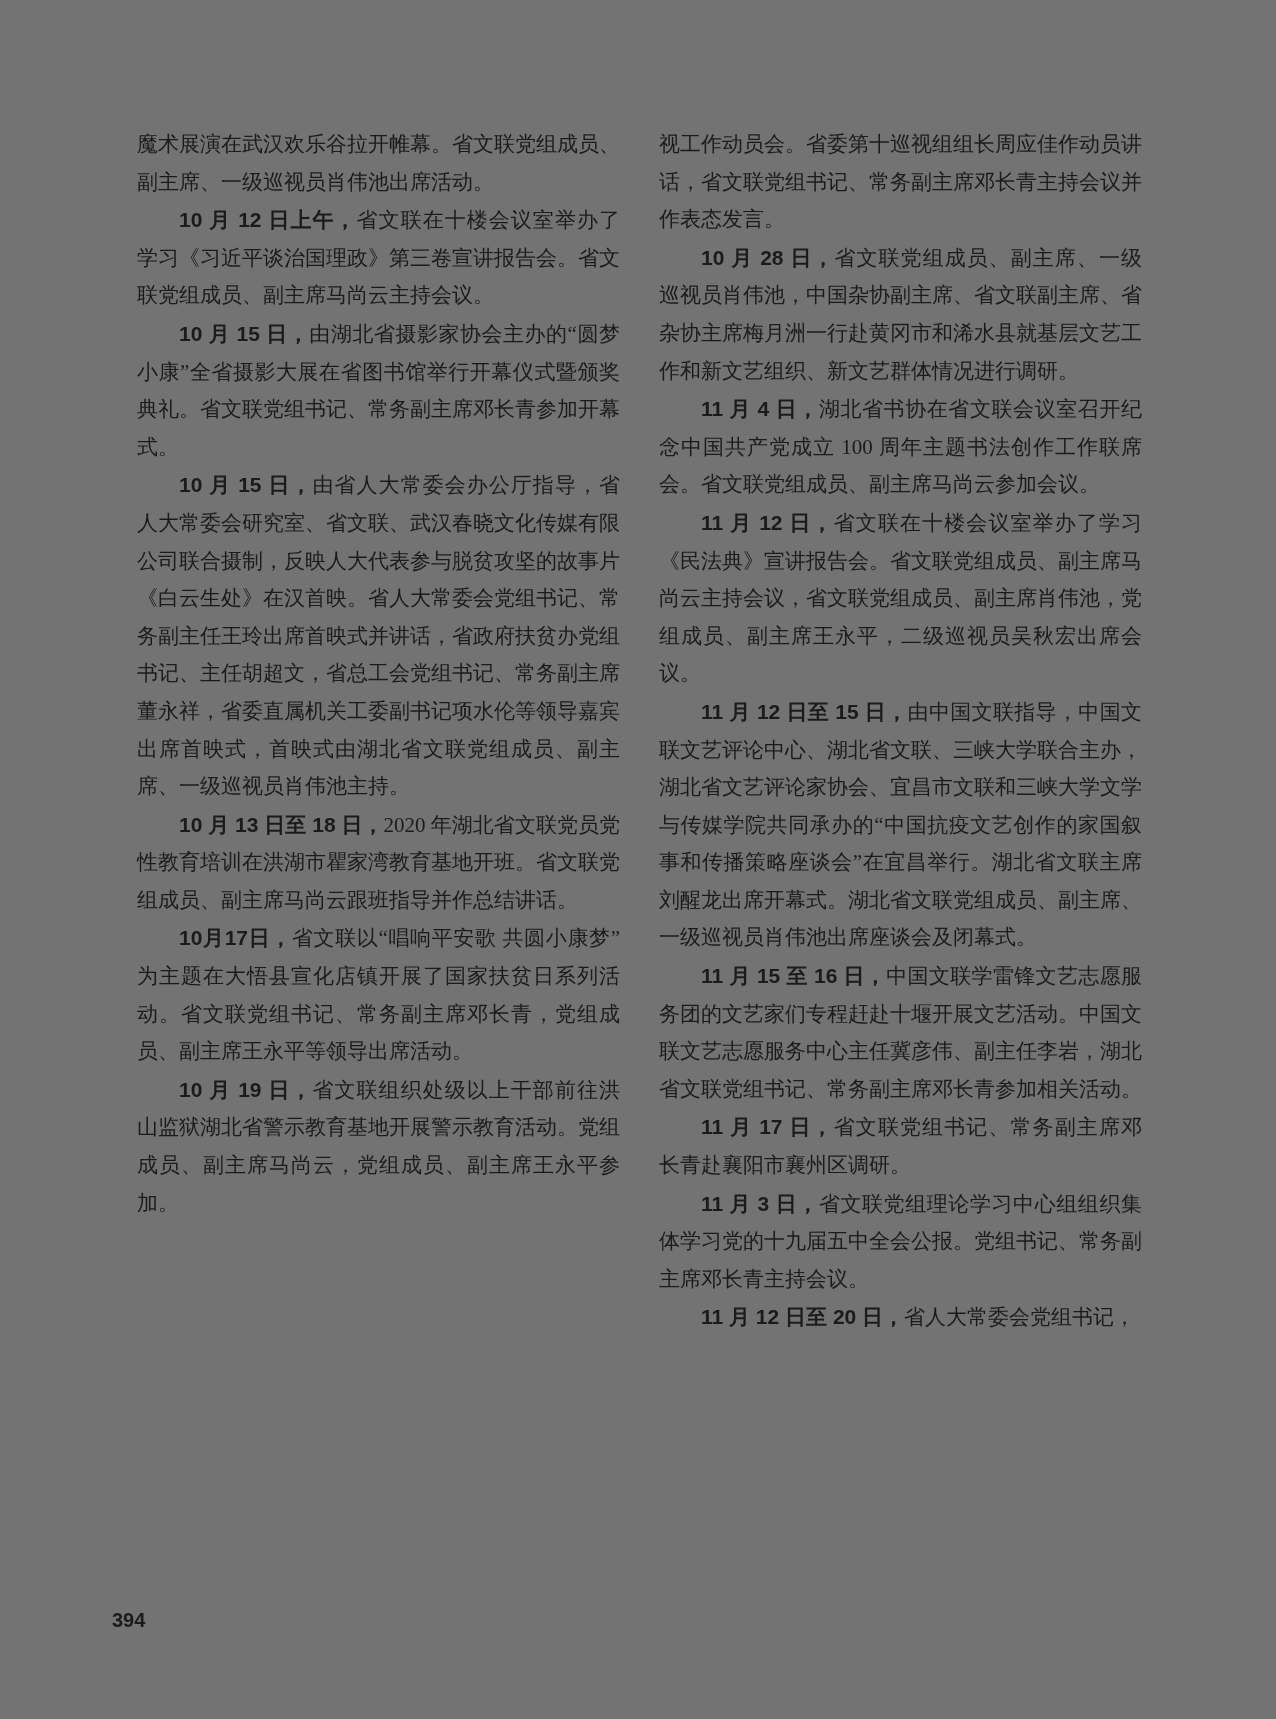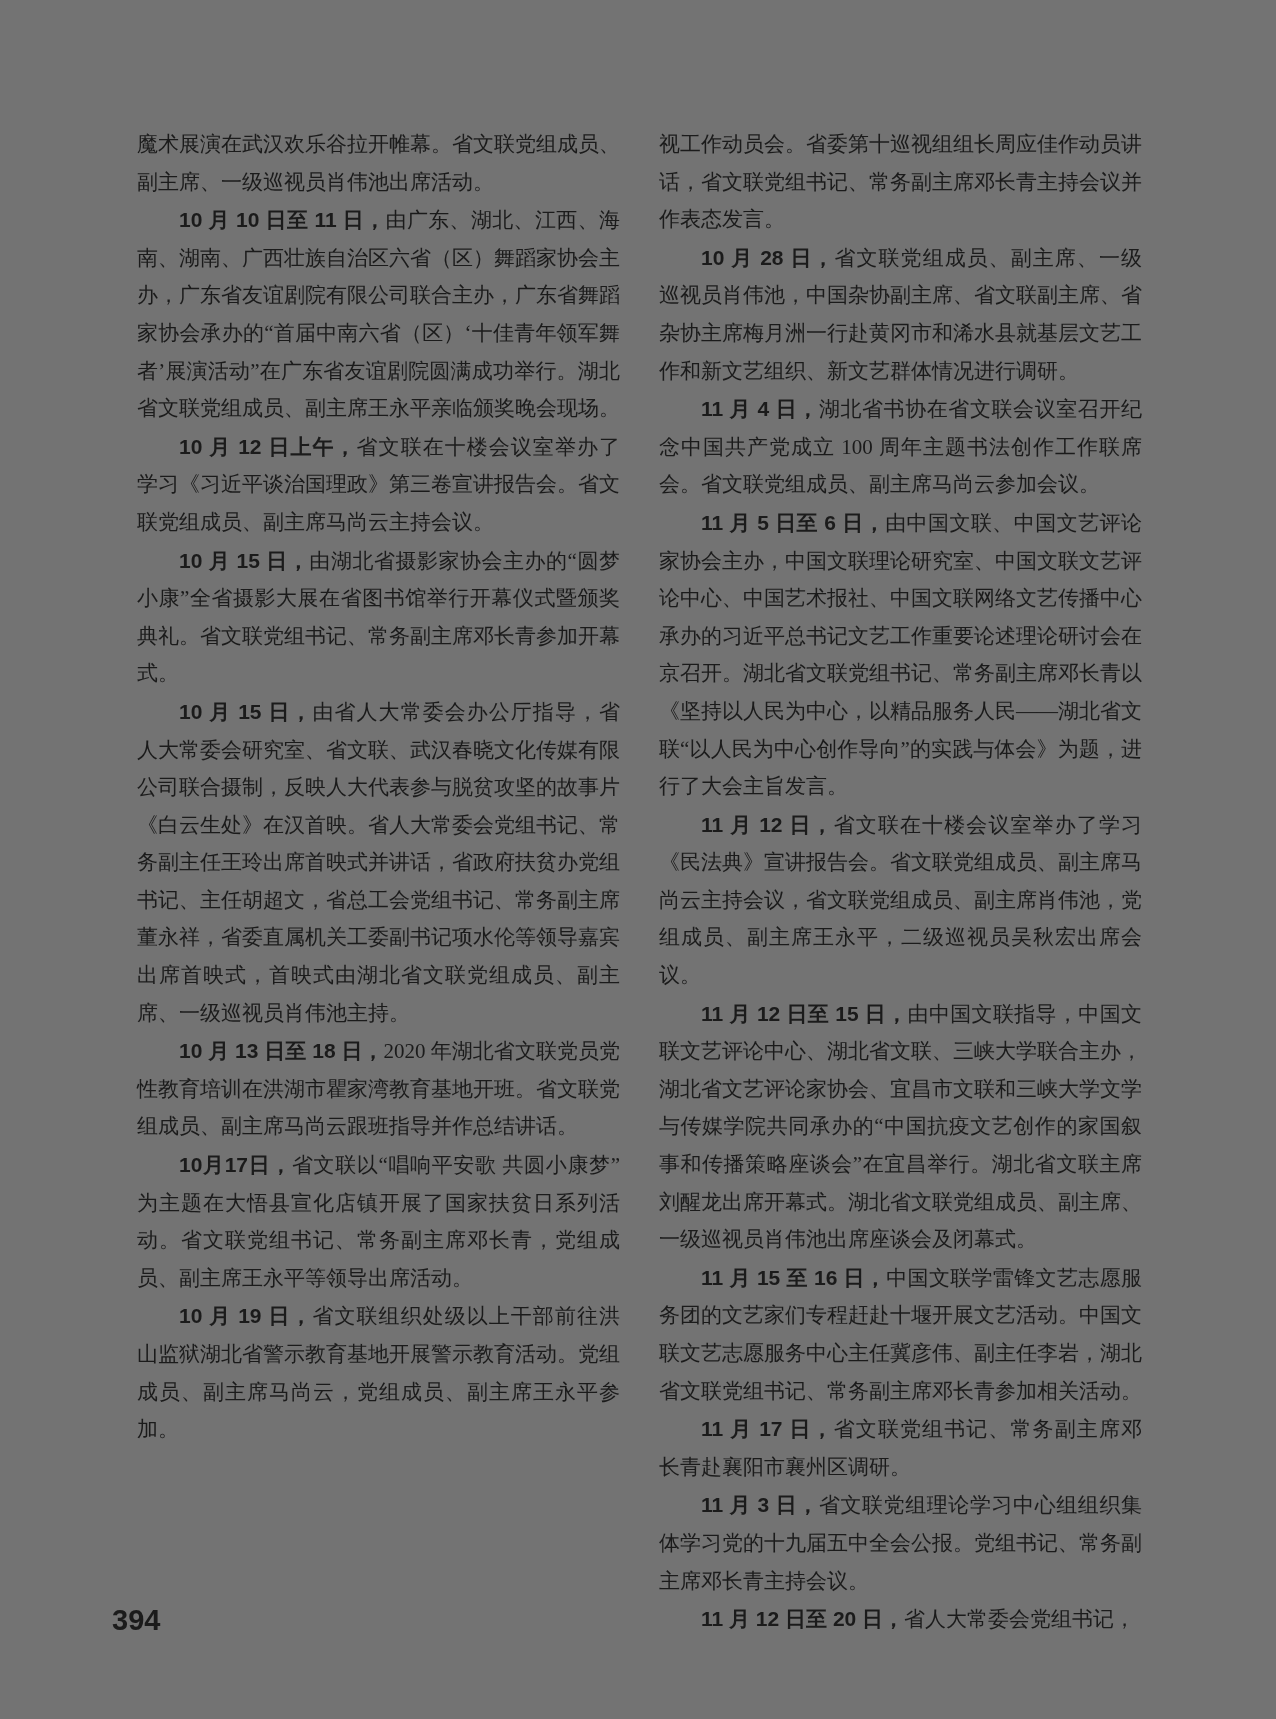--- a/index.html
+++ b/index.html
@@ -37,44 +37,42 @@
   .entry-date {
     font-family: "Liberation Sans", "DejaVu Sans", sans-serif;
     font-weight: 700;
   }
   .page-number {
     position: absolute;
     left: 112px;
     top: 1604px;
     font-family: "Liberation Sans", "DejaVu Sans", sans-serif;
     font-weight: 600;
-    font-size: 29px;
+    font-size: 20px;
     line-height: 32px;
     color: #1b1b1b;
   }
 </style>
 </head>
 <body>
 
 <div class="page">
   <div class="column col-left" id="col-left">
       <p class="p-noindent"><span>魔术展演在武汉欢乐谷拉开帷幕。省文联党组成员、副主席、一级巡视员肖伟池出席活动。</span></p>
-      <p><span class="entry-date">10 月 10 日至 11 日，</span><span>由广东、湖北、江西、海南、湖南、广西壮族自治区六省（区）舞蹈家协会主办，广东省友谊剧院有限公司联合主办，广东省舞蹈家协会承办的“首届中南六省（区）‘十佳青年领军舞者’展演活动”在广东省友谊剧院圆满成功举行。湖北省文联党组成员、副主席王永平亲临颁奖晚会现场。</span></p>
       <p><span class="entry-date">10 月 12 日上午，</span><span>省文联在十楼会议室举办了学习《习近平谈治国理政》第三卷宣讲报告会。省文联党组成员、副主席马尚云主持会议。</span></p>
       <p><span class="entry-date">10 月 15 日，</span><span>由湖北省摄影家协会主办的“圆梦小康”全省摄影大展在省图书馆举行开幕仪式暨颁奖典礼。省文联党组书记、常务副主席邓长青参加开幕式。</span></p>
       <p><span class="entry-date">10 月 15 日，</span><span>由省人大常委会办公厅指导，省人大常委会研究室、省文联、武汉春晓文化传媒有限公司联合摄制，反映人大代表参与脱贫攻坚的故事片《白云生处》在汉首映。省人大常委会党组书记、常务副主任王玲出席首映式并讲话，省政府扶贫办党组书记、主任胡超文，省总工会党组书记、常务副主席董永祥，省委直属机关工委副书记项水伦等领导嘉宾出席首映式，首映式由湖北省文联党组成员、副主席、一级巡视员肖伟池主持。</span></p>
       <p><span class="entry-date">10 月 13 日至 18 日，</span><span>2020 年湖北省文联党员党性教育培训在洪湖市瞿家湾教育基地开班。省文联党组成员、副主席马尚云跟班指导并作总结讲话。</span></p>
       <p><span class="entry-date">10月17日，</span><span>省文联以“唱响平安歌 共圆小康梦”为主题在大悟县宣化店镇开展了国家扶贫日系列活动。省文联党组书记、常务副主席邓长青，党组成员、副主席王永平等领导出席活动。</span></p>
       <p><span class="entry-date">10 月 19 日，</span><span>省文联组织处级以上干部前往洪山监狱湖北省警示教育基地开展警示教育活动。党组成员、副主席马尚云，党组成员、副主席王永平参加。</span></p>
     </div>
   <div class="column col-right" id="col-right">
       <p class="p-noindent"><span>视工作动员会。省委第十巡视组组长周应佳作动员讲话，省文联党组书记、常务副主席邓长青主持会议并作表态发言。</span></p>
       <p><span class="entry-date">10 月 28 日，</span><span>省文联党组成员、副主席、一级巡视员肖伟池，中国杂协副主席、省文联副主席、省杂协主席梅月洲一行赴黄冈市和浠水县就基层文艺工作和新文艺组织、新文艺群体情况进行调研。</span></p>
       <p><span class="entry-date">11 月 4 日，</span><span>湖北省书协在省文联会议室召开纪念中国共产党成立 100 周年主题书法创作工作联席会。省文联党组成员、副主席马尚云参加会议。</span></p>
-      <p><span class="entry-date">11 月 5 日至 6 日，</span><span>由中国文联、中国文艺评论家协会主办，中国文联理论研究室、中国文联文艺评论中心、中国艺术报社、中国文联网络文艺传播中心承办的习近平总书记文艺工作重要论述理论研讨会在京召开。湖北省文联党组书记、常务副主席邓长青以《坚持以人民为中心，以精品服务人民——湖北省文联“以人民为中心创作导向”的实践与体会》为题，进行了大会主旨发言。</span></p>
       <p><span class="entry-date">11 月 12 日，</span><span>省文联在十楼会议室举办了学习《民法典》宣讲报告会。省文联党组成员、副主席马尚云主持会议，省文联党组成员、副主席肖伟池，党组成员、副主席王永平，二级巡视员吴秋宏出席会议。</span></p>
       <p><span class="entry-date">11 月 12 日至 15 日，</span><span>由中国文联指导，中国文联文艺评论中心、湖北省文联、三峡大学联合主办，湖北省文艺评论家协会、宜昌市文联和三峡大学文学与传媒学院共同承办的“中国抗疫文艺创作的家国叙事和传播策略座谈会”在宜昌举行。湖北省文联主席刘醒龙出席开幕式。湖北省文联党组成员、副主席、一级巡视员肖伟池出席座谈会及闭幕式。</span></p>
       <p><span class="entry-date">11 月 15 至 16 日，</span><span>中国文联学雷锋文艺志愿服务团的文艺家们专程赶赴十堰开展文艺活动。中国文联文艺志愿服务中心主任冀彦伟、副主任李岩，湖北省文联党组书记、常务副主席邓长青参加相关活动。</span></p>
       <p><span class="entry-date">11 月 17 日，</span><span>省文联党组书记、常务副主席邓长青赴襄阳市襄州区调研。</span></p>
       <p><span class="entry-date">11 月 3 日，</span><span>省文联党组理论学习中心组组织集体学习党的十九届五中全会公报。党组书记、常务副主席邓长青主持会议。</span></p>
       <p><span class="entry-date">11 月 12 日至 20 日，</span><span>省人大常委会党组书记，</span></p>
     </div>
   <div class="page-number">394</div>
 </div>
 

